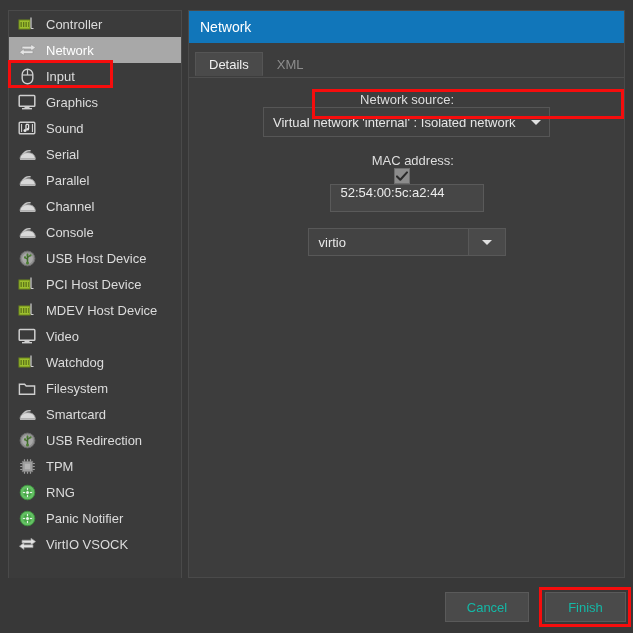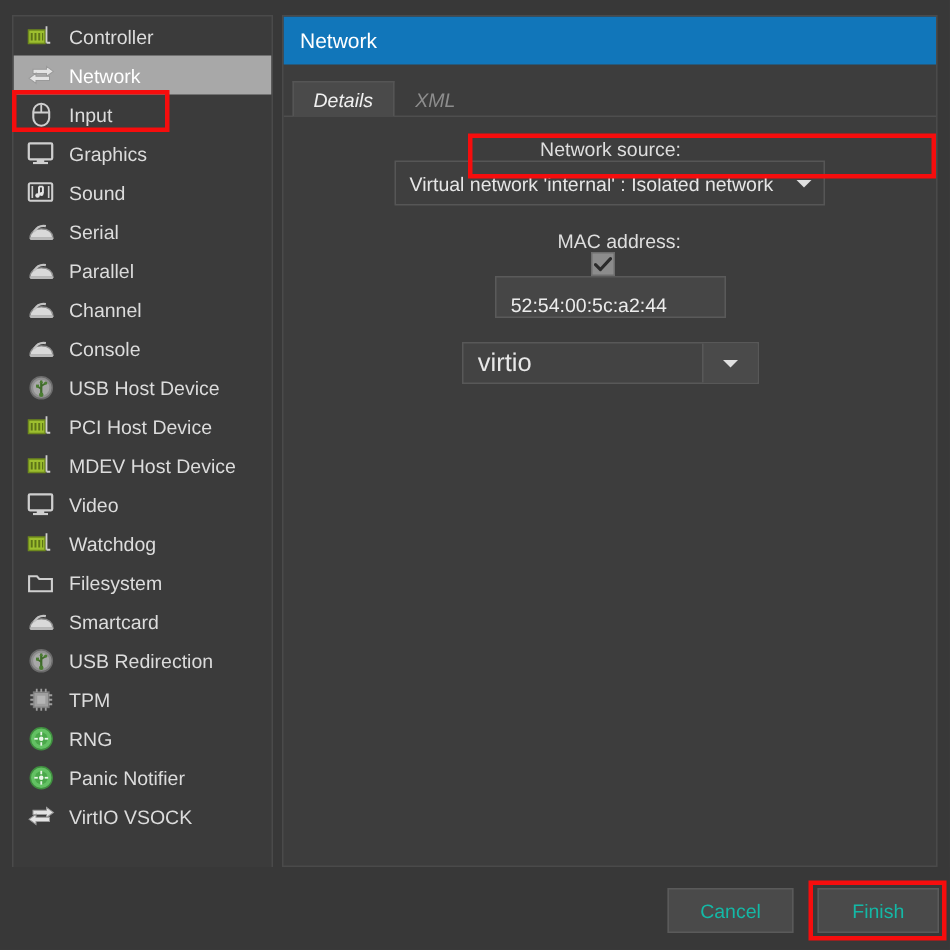--- a/index.html
+++ b/index.html
@@ -42,21 +42,21 @@
     background:#3d3d3d;border:1px solid #4a4a4a;box-sizing:border-box;
     overflow:hidden;
   }
   .titlebar{
     height:32px;background:#1176ba;color:#ffffff;
     display:flex;align-items:center;padding-left:11px;
     font-size:14px;box-sizing:border-box;
   }
   .tabstrip{
     height:26px;margin-top:9px;position:relative;
-    display:flex;align-items:flex-end;padding-left:6px;box-sizing:border-box;font-style:italic;
+    display:flex;align-items:flex-start;padding-left:6px;box-sizing:border-box;
   }
   .tabstrip:after{
     content:"";position:absolute;left:0;right:0;bottom:0;height:1px;background:#4e4e4e;
   }
   .tab{
     position:relative;z-index:2;height:24px;line-height:24px;
     padding:0 13px;font-size:13px;box-sizing:border-box;
   }
   .tab.active{
     background:#4a4a4a;color:#f0f0f0;
@@ -88,30 +88,30 @@
   .cbox{
     width:16px;height:16px;background:#8c8c8c;border:1px solid #6e6e6e;
     box-sizing:border-box;display:flex;align-items:center;justify-content:center;
     margin-right:10px;flex:none;
   }
   .cbox svg{display:block;}
 
   
   .entry{
     height:28px;width:154px;background:#464646;border:1px solid #5a5a5a;
-    box-sizing:border-box;display:flex;align-items:flex-end;padding-left:10px;
+    box-sizing:border-box;display:flex;align-items:flex-start;padding-left:10px;
     font-size:13px;color:#ececec;
   }
 
   
   .combo-btn{
     height:28px;width:198px;background:#434343;border:1px solid #585858;
     box-sizing:border-box;display:flex;align-items:stretch;
   }
-  .combo-btn .val{flex:1;display:flex;align-items:center;padding-left:10px;font-size:17px;color:#e8e8e8;}
+  .combo-btn .val{flex:1;display:flex;align-items:center;padding-left:10px;font-size:13px;color:#e8e8e8;}
   .combo-btn .arrow{
     width:36px;border-left:1px solid #585858;background:#4a4a4a;
     display:flex;align-items:center;justify-content:center;
   }
 
   
   .footer{
     position:absolute;left:0;right:0;bottom:0;height:55px;background:#383838;
   }
   .btn{

